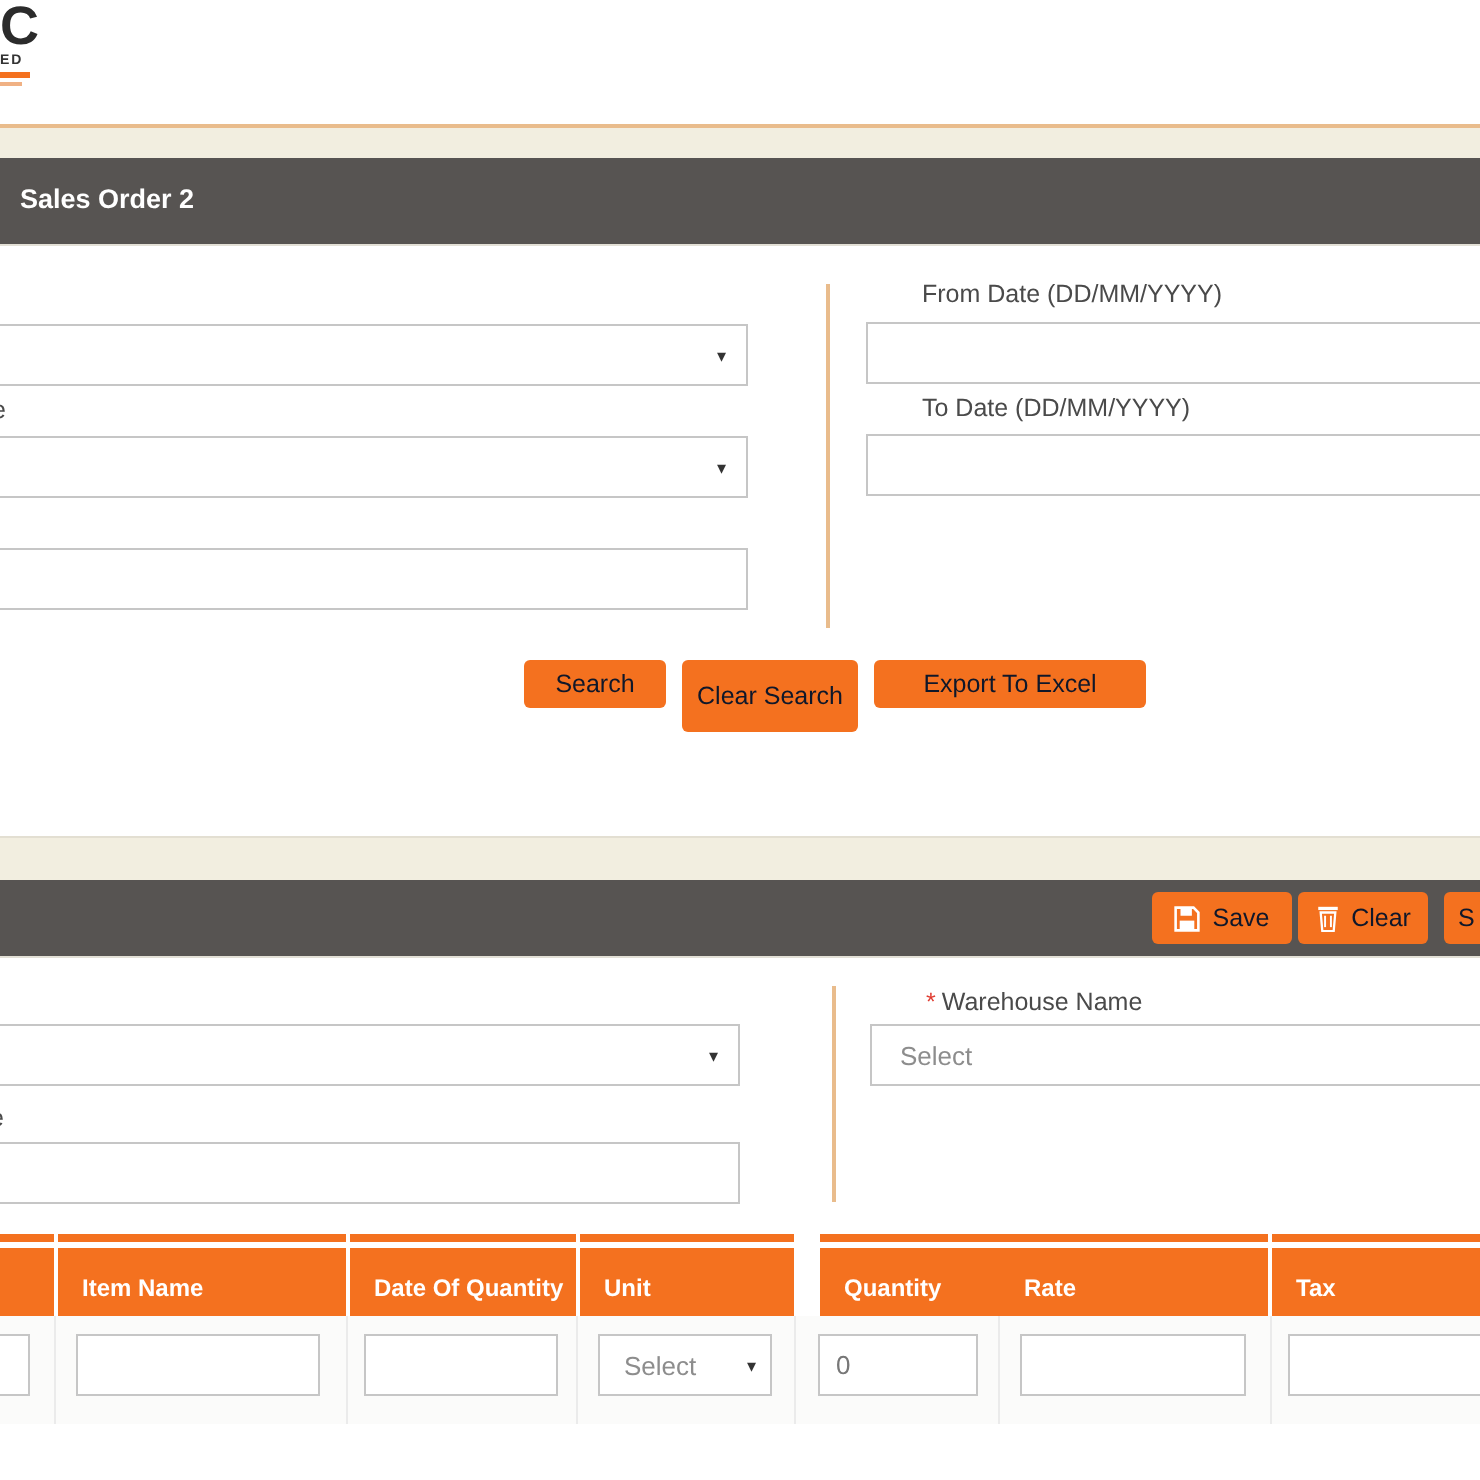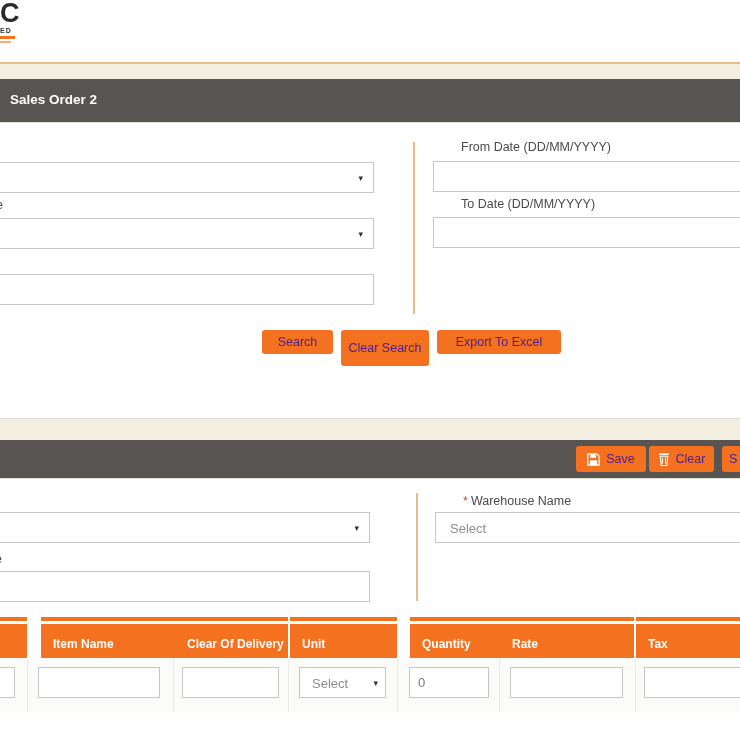--- a/index.html
+++ b/index.html
@@ -22,21 +22,21 @@
     position:absolute;box-sizing:border-box;border:1px solid #c6c6c6;background:#ffffff;
     font-size:13px;color:#8d8d8d;cursor:pointer;
   }
   .sel .sel-text{position:absolute;left:14px;top:50%;transform:translateY(-50%);}
   .sel .arrow{position:absolute;right:10px;top:50%;transform:translateY(-50%);color:#333;font-size:9px;}
   .fld-label{position:absolute;font-size:12.5px;color:#4a4a4a;margin-left:28px;}
   .req{color:#e03c31;margin-right:3px;}
   .v-divider{position:absolute;width:2px;background:#e9bc8c;}
   
   .o-btn{
-    position:absolute;box-sizing:border-box;background:#f4711f;color:#4c1d95;border:none;border-radius:3px;
+    position:absolute;box-sizing:border-box;background:#f4711f;color:#0f172a;border:none;border-radius:3px;
     font-family:"Liberation Sans",sans-serif;font-size:12.5px;cursor:pointer;
     display:flex;align-items:center;justify-content:center;gap:6px;padding:0;
   }
   .o-btn svg{flex:0 0 auto;}
   
   .th-cell{
     position:absolute;box-sizing:border-box;color:#fff;font-size:12px;font-weight:bold;
     padding:20px 0 0 12px;height:41px;
     background:linear-gradient(#f4711f 0 4px,#ffffff 4px 7px,#f4711f 7px 100%);
     overflow:hidden;white-space:nowrap;
@@ -80,21 +80,21 @@
 
   <div class="v-divider" style="left:413px;top:142px;height:172px;"></div>
 
   <div class="fld-label" style="left:433px;top:140px;">From Date (DD/MM/YYYY)</div>
   <input class="txt-input" style="left: 433px; top: 161px; width: 322px; height: 31px;">
   <div class="fld-label" style="left:433px;top:197px;">To Date (DD/MM/YYYY)</div>
   <input class="txt-input" style="left: 433px; top: 217px; width: 322px; height: 31px;">
 
   <button class="o-btn" style="left:262px;top:330px;width:71px;height:24px;">Search</button>
   <button class="o-btn" style="left:341px;top:330px;width:88px;height:36px;">Clear Search</button>
-  <button class="o-btn" style="left:437px;top:330px;width:124px;height:24px;">Export To Excel</button>
+  <button class="o-btn" style="left:437px;top:330px;width:136px;height:24px;">Export To Excel</button>
 
   <div class="abs cream-band" style="top:418px;height:22px;border-top:1px solid #e3dfd2;"></div>
 
   <div class="abs dark-bar" style="top:440px;height:38px;"></div>
   <button class="o-btn" style="left:576px;top:446px;width:70px;height:26px;">
     <svg width="13" height="13" viewBox="0 0 16 16">
       <path d="M1 1 h11 l3 3 v11 h-14 z" fill="none" stroke="#fff" stroke-width="1.6"></path>
       <rect x="4" y="1.5" width="7" height="4.5" fill="#fff"></rect>
       <rect x="3.5" y="9" width="9" height="6" fill="#fff"></rect>
     </svg>
@@ -122,22 +122,22 @@
   <div class="v-divider" style="left:416px;top:493px;height:108px;"></div>
 
   <div class="fld-label" style="left:435px;top:494px;">
     <span class="req">*</span><span>Warehouse Name</span>
   </div>
   <div class="sel" style="left:435px;top:512px;width:322px;height:31px;">
     <span class="sel-text">Select</span>
   </div>
 
   <div class="th-cell" style="left:-20px;top:617px;width:47px;"></div>
-  <div class="th-cell" style="left:41px;top:617px;width:144px;">Item Name</div>
-  <div class="th-cell" style="left:175px;top:617px;width:113px;">Clear Of Delivery</div>
+  <div class="th-cell" style="left:29px;top:617px;width:144px;">Item Name</div>
+  <div class="th-cell" style="left:175px;top:617px;width:113px;">Date Of Quantity</div>
   <div class="th-cell" style="left:290px;top:617px;width:107px;">Unit</div>
   <div class="th-cell" style="left:399px;top:617px;width:99px;margin-left:11px;">Quantity</div>
   <div class="th-cell" style="left:500px;top:617px;width:134px;">Rate</div>
   <div class="th-cell" style="left:636px;top:617px;width:126px;">Tax</div>
 
   <div class="tbody-row" style="left:0;top:658px;width:740px;height:54px;"></div>
   <div class="cell-sep" style="left:27px;top:658px;height:54px;"></div>
   <div class="cell-sep" style="left:173px;top:658px;height:54px;"></div>
   <div class="cell-sep" style="left:288px;top:658px;height:54px;"></div>
   <div class="cell-sep" style="left:397px;top:658px;height:54px;"></div>

